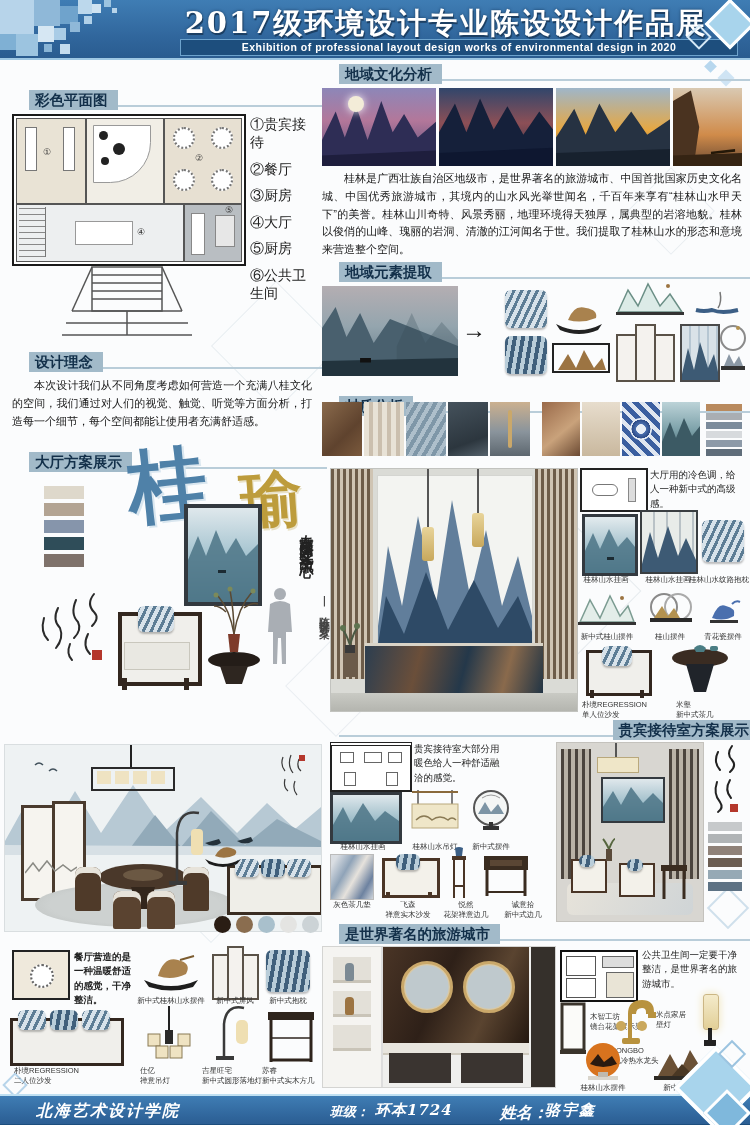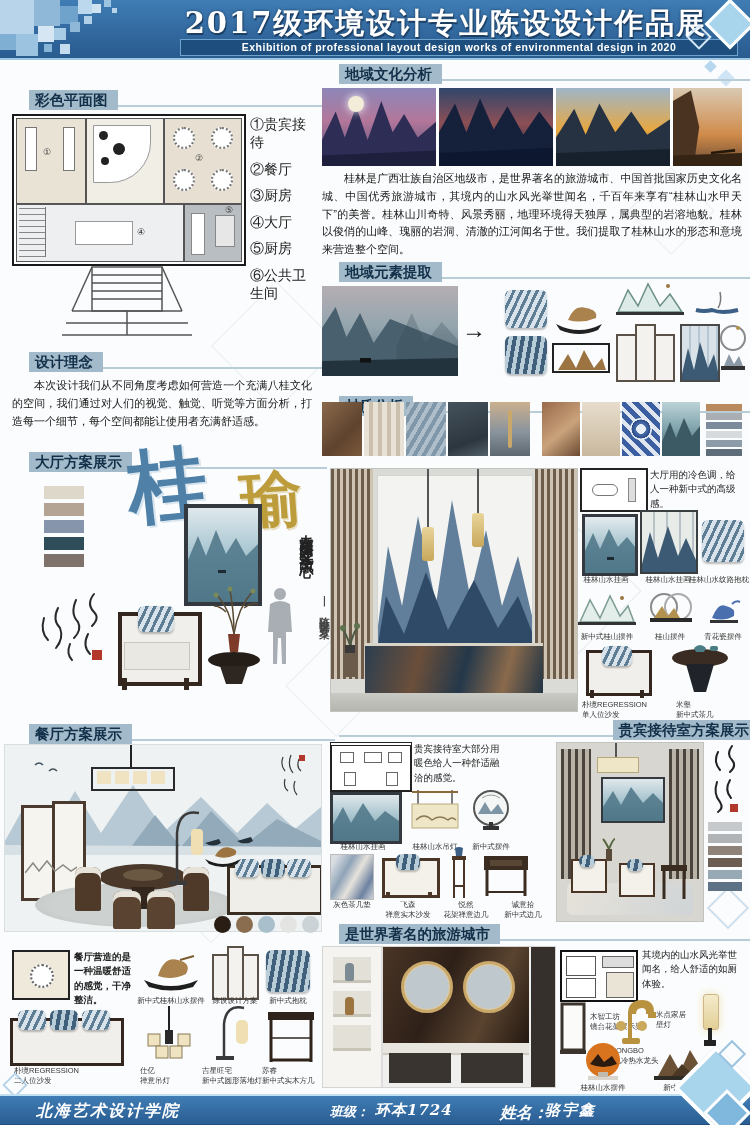--- a/index.html
+++ b/index.html
@@ -395,24 +395,20 @@
   </svg>
   <div class="ilab l abs" style="left:582px;top:700px;width:78px;">
     <span>朴境REGRESSION</span><br>
     <span>单人位沙发</span>
   </div>
   <div class="ilab l abs" style="left:676px;top:700px;width:66px;">
     <span>米壑</span><br>
     <span>新中式茶几</span>
   </div>
 
-  <div class="abs sec" style="left:12px;top:724px;width:306px;">
-    <span class="sec-label">餐厅方案展示</span>
-    <span class="sec-line"></span>
-  </div>
   <div class="abs ph" style="left:4px;top:744px;width:316px;height:186px;background:#eef2f3;border:1px solid #d9dee0;">
     <svg width="316" height="110" viewBox="0 0 316 110" preserveAspectRatio="none" style="position:absolute;left:0;top:0;">
       <path d="M0 96 L20 60 L44 90 L70 46 L96 88 L128 40 L160 86 L196 52 L232 88 L262 58 L290 84 L316 62 L316 110 L0 110 Z" fill="#b7c9d4"></path>
       <path d="M120 110 L150 70 L176 102 L206 66 L240 100 L272 74 L316 96 L316 110 Z" fill="#92aab9"></path>
       <path d="M0 110 L0 100 L316 102 L316 110 Z" fill="#d7e0e5"></path>
       <path d="M200 98 Q208 103 216 98 L214 94 Z" fill="#24313a"></path>
         <path d="M232 96 Q240 101 248 96 L246 92 Z" fill="#24313a"></path>
       <path d="M30 20 q4 -4 8 0 M44 26 q4 -4 8 0" stroke="#42525c" stroke-width="1.5" fill="none"></path>
     </svg>
     <g></g>
@@ -483,21 +479,21 @@
       <path d="M18 26 Q24 6 38 10 Q52 13 46 24 Q32 31 18 26" fill="#a9824e"></path>
       <path d="M40 10 L54 6" stroke="#7c5c30" stroke-width="2"></path>
   </svg>
   <div class="abs" style="left:212px;top:946px;width:46px;height:50px;">
     <div class="abs" style="left:0;top:8px;width:13px;height:42px;background:#f4f2ee;border:2px solid #5a5248;"></div>
     <div class="abs" style="left:15px;top:0;width:13px;height:50px;background:#f4f2ee;border:2px solid #5a5248;"></div>
     <div class="abs" style="left:30px;top:8px;width:13px;height:42px;background:#f4f2ee;border:2px solid #5a5248;"></div>
   </div>
   <div class="abs pillow b" style="left:266px;top:950px;width:44px;height:42px;"></div>
   <div class="ilab abs" style="left:130px;top:996px;width:82px;">新中式桂林山水摆件</div>
-  <div class="ilab abs" style="left:204px;top:996px;width:62px;">陈设设计方案</div>
+  <div class="ilab abs" style="left:204px;top:996px;width:62px;">新中式屏风</div>
   <div class="ilab abs" style="left:258px;top:996px;width:60px;">新中式抱枕</div>
   <div class="abs" style="left:10px;top:1008px;width:108px;height:56px;">
     <div class="abs" style="left:0;top:10px;width:108px;height:42px;border:3px solid #33271f;background:#f0efeb;"></div>
     <div class="abs pillow" style="left:8px;top:2px;width:28px;height:20px;"></div>
     <div class="abs pillow b" style="left:40px;top:2px;width:28px;height:20px;"></div>
     <div class="abs pillow" style="left:72px;top:2px;width:28px;height:20px;"></div>
   </div>
   <svg class="abs" style="left:146px;top:1006px;" width="46" height="58" viewBox="0 0 46 58">
     <line x1="23" y1="0" x2="23" y2="26" stroke="#222" stroke-width="2"></line>
       <rect x="19" y="24" width="8" height="14" fill="#2a2a2a"></rect>
@@ -677,21 +673,21 @@
     <div class="abs" style="left:66px;top:106px;width:62px;height:30px;background:#3a3430;"></div>
     <div class="abs" style="left:138px;top:106px;width:62px;height:30px;background:#3a3430;"></div>
     <div class="abs" style="left:208px;top:0;width:24px;height:140px;background:#35302b;"></div>
   </div>
   <div class="abs" style="left:560px;top:950px;width:74px;height:48px;background:#fff;border:2px solid #111;">
     <div class="abs" style="left:4px;top:4px;width:28px;height:18px;border:1px solid #555;"></div>
     <div class="abs" style="left:4px;top:26px;width:28px;height:18px;border:1px solid #555;"></div>
     <div class="abs" style="left:40px;top:4px;width:30px;height:10px;background:#ddd;border:1px solid #666;"></div>
     <div class="abs" style="left:44px;top:20px;width:26px;height:24px;background:#e9e4d6;border:1px solid #666;"></div>
   </div>
-  <div class="abs note" style="left:642px;top:948px;width:100px;">其境内的山水风光举世闻名，给人舒适的如厕体验。</div>
+  <div class="abs note" style="left:642px;top:948px;width:100px;">公共卫生间一定要干净整洁，是世界著名的旅游城市。</div>
   <svg class="abs" style="left:560px;top:1002px;" width="26" height="54" viewBox="0 0 26 54">
     <rect x="2" y="2" width="22" height="46" fill="#fbfbf9" stroke="#3a342c" stroke-width="3"></rect>
       <rect x="0" y="48" width="26" height="4" fill="#3a342c"></rect>
   </svg>
   <div class="ilab l abs" style="left:590px;top:1012px;width:56px;">
     <span>木智工坊</span><br>
     <span>镜台花架展示架</span>
   </div>
   <svg class="abs" style="left:612px;top:996px;" width="48" height="50" viewBox="0 0 48 50">
     <path d="M18 44 L18 18 Q18 6 30 6 Q40 6 40 16 L36 16 Q36 10 30 10 Q22 10 22 18" fill="none" stroke="#b8923e" stroke-width="4"></path>

